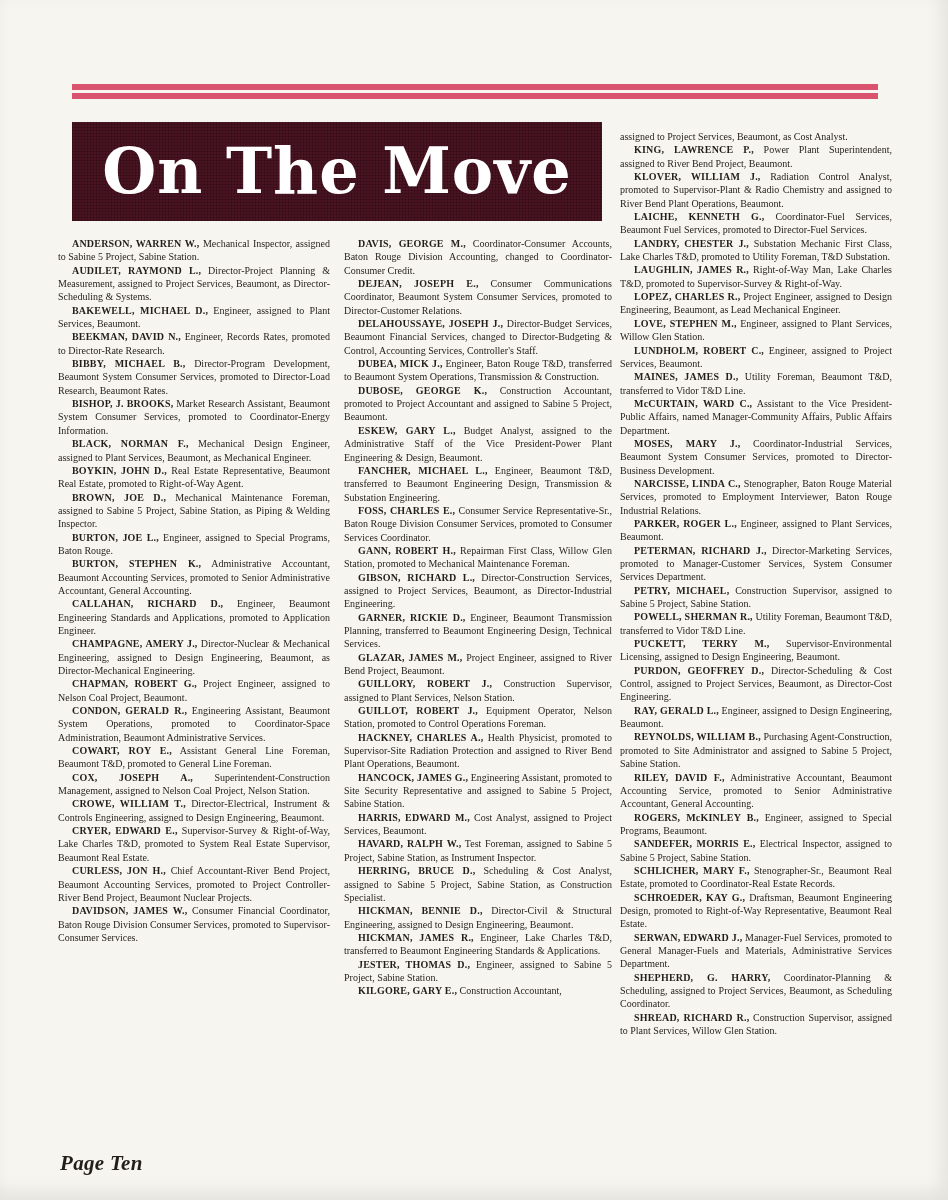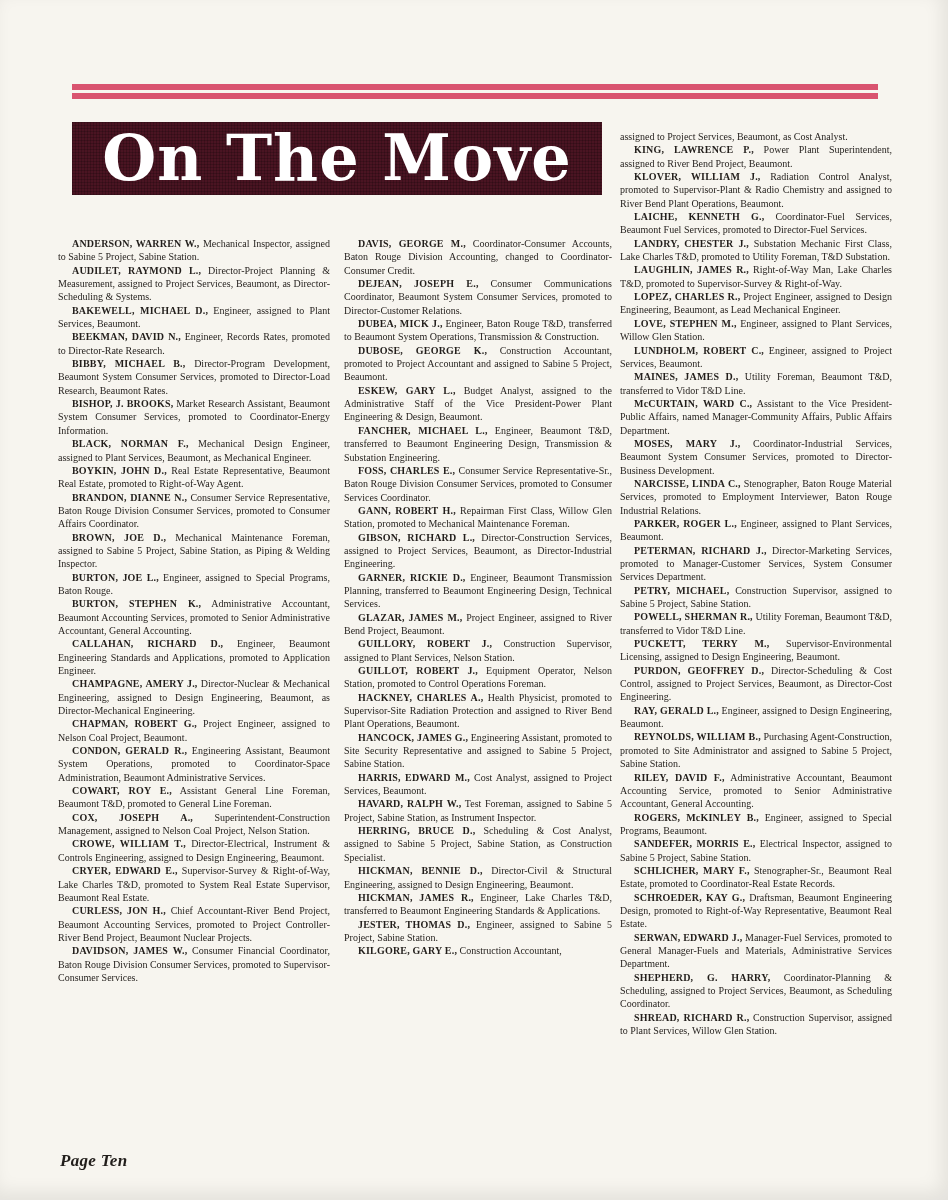--- a/index.html
+++ b/index.html
@@ -2,40 +2,40 @@
 <html><head>
 <meta charset="utf-8">
 <style>
   html,body{margin:0;padding:0;}
   body{width:948px;height:1200px;background:#e9e7e2;font-family:"Liberation Serif",serif;}
   .page{position:relative;width:948px;height:1200px;background:#f7f5ef;overflow:hidden;
         box-shadow:inset -6px -8px 18px rgba(0,0,0,.08);}
   .rules{position:absolute;left:72px;top:84px;width:806px;}
   .rule{height:6px;background:#d9536f;}
   .rule + .rule{margin-top:3px;}
-  .banner{position:absolute;left:72px;top:122px;width:530px;height:73px;
+  .banner{position:absolute;left:72px;top:122px;width:530px;height:99px;
           background-color:#4a1422;
           background-image:
             repeating-linear-gradient(0deg, rgba(0,0,0,.18) 0 1px, transparent 1px 3px),
             repeating-linear-gradient(90deg, rgba(0,0,0,.18) 0 1px, transparent 1px 3px);
           display:flex;align-items:center;justify-content:center;}
   .banner-title{color:#ffffff;font-family:"DejaVu Serif",serif;font-weight:bold;
           font-size:62px;line-height:77px;letter-spacing:1px;white-space:nowrap;
           transform:scaleY(1.02);}
   .col{position:absolute;width:272px;text-align:justify;color:#221e1b;
        font-size:10px;line-height:13.35px;}
   .col p{margin:0;}
   .entry{text-indent:14px;}
   .entry-name{font-weight:bold;letter-spacing:.2px;}
   .no-indent{text-indent:0;}
   #col1{left:58px;top:237px;}
   #col2{left:344px;top:237px;width:268px;}
   #col3{left:620px;top:130px;}
   .page-number{position:absolute;left:60px;top:1151px;font-weight:bold;font-style:italic;
-       font-size:17px;color:#221e1b;letter-spacing:.3px;}
+       font-size:21px;color:#221e1b;letter-spacing:.3px;}
 </style>
 </head>
 <body>
 
 <div class="page">
 
   <div class="rules">
     <div class="rule"></div>
     <div class="rule"></div>
   </div>
@@ -46,39 +46,39 @@
 
   <div class="col" id="col1">
       <p class="entry"><b class="entry-name">ANDERSON, WARREN W.,</b><span class="entry-text"> Mechanical Inspector, assigned to Sabine 5 Project, Sabine Station.</span></p>
       <p class="entry"><b class="entry-name">AUDILET, RAYMOND L.,</b><span class="entry-text"> Director-Project Planning &amp; Measurement, assigned to Project Services, Beaumont, as Director-Scheduling &amp; Systems.</span></p>
       <p class="entry"><b class="entry-name">BAKEWELL, MICHAEL D.,</b><span class="entry-text"> Engineer, assigned to Plant Services, Beaumont.</span></p>
       <p class="entry"><b class="entry-name">BEEKMAN, DAVID N.,</b><span class="entry-text"> Engineer, Records Rates, promoted to Director-Rate Research.</span></p>
       <p class="entry"><b class="entry-name">BIBBY, MICHAEL B.,</b><span class="entry-text"> Director-Program Development, Beaumont System Consumer Services, promoted to Director-Load Research, Beaumont Rates.</span></p>
       <p class="entry"><b class="entry-name">BISHOP, J. BROOKS,</b><span class="entry-text"> Market Research Assistant, Beaumont System Consumer Services, promoted to Coordinator-Energy Information.</span></p>
       <p class="entry"><b class="entry-name">BLACK, NORMAN F.,</b><span class="entry-text"> Mechanical Design Engineer, assigned to Plant Services, Beaumont, as Mechanical Engineer.</span></p>
       <p class="entry"><b class="entry-name">BOYKIN, JOHN D.,</b><span class="entry-text"> Real Estate Representative, Beaumont Real Estate, promoted to Right-of-Way Agent.</span></p>
-      <p class="entry"><b class="entry-name">BRANDON, DIANNE N.,</b><span class="entry-text"> Consumer Service Representative, Baton Rouge Division Consumer Services, promoted to Consumer Affairs Coordinator.</span></p>
       <p class="entry"><b class="entry-name">BROWN, JOE D.,</b><span class="entry-text"> Mechanical Maintenance Foreman, assigned to Sabine 5 Project, Sabine Station, as Piping &amp; Welding Inspector.</span></p>
       <p class="entry"><b class="entry-name">BURTON, JOE L.,</b><span class="entry-text"> Engineer, assigned to Special Programs, Baton Rouge.</span></p>
       <p class="entry"><b class="entry-name">BURTON, STEPHEN K.,</b><span class="entry-text"> Administrative Accountant, Beaumont Accounting Services, promoted to Senior Administrative Accountant, General Accounting.</span></p>
       <p class="entry"><b class="entry-name">CALLAHAN, RICHARD D.,</b><span class="entry-text"> Engineer, Beaumont Engineering Standards and Applications, promoted to Application Engineer.</span></p>
       <p class="entry"><b class="entry-name">CHAMPAGNE, AMERY J.,</b><span class="entry-text"> Director-Nuclear &amp; Mechanical Engineering, assigned to Design Engineering, Beaumont, as Director-Mechanical Engineering.</span></p>
       <p class="entry"><b class="entry-name">CHAPMAN, ROBERT G.,</b><span class="entry-text"> Project Engineer, assigned to Nelson Coal Project, Beaumont.</span></p>
       <p class="entry"><b class="entry-name">CONDON, GERALD R.,</b><span class="entry-text"> Engineering Assistant, Beaumont System Operations, promoted to Coordinator-Space Administration, Beaumont Administrative Services.</span></p>
       <p class="entry"><b class="entry-name">COWART, ROY E.,</b><span class="entry-text"> Assistant General Line Foreman, Beaumont T&amp;D, promoted to General Line Foreman.</span></p>
       <p class="entry"><b class="entry-name">COX, JOSEPH A.,</b><span class="entry-text"> Superintendent-Construction Management, assigned to Nelson Coal Project, Nelson Station.</span></p>
       <p class="entry"><b class="entry-name">CROWE, WILLIAM T.,</b><span class="entry-text"> Director-Electrical, Instrument &amp; Controls Engineering, assigned to Design Engineering, Beaumont.</span></p>
       <p class="entry"><b class="entry-name">CRYER, EDWARD E.,</b><span class="entry-text"> Supervisor-Survey &amp; Right-of-Way, Lake Charles T&amp;D, promoted to System Real Estate Supervisor, Beaumont Real Estate.</span></p>
       <p class="entry"><b class="entry-name">CURLESS, JON H.,</b><span class="entry-text"> Chief Accountant-River Bend Project, Beaumont Accounting Services, promoted to Project Controller-River Bend Project, Beaumont Nuclear Projects.</span></p>
       <p class="entry"><b class="entry-name">DAVIDSON, JAMES W.,</b><span class="entry-text"> Consumer Financial Coordinator, Baton Rouge Division Consumer Services, promoted to Supervisor-Consumer Services.</span></p>
     </div>
 
   <div class="col" id="col2">
       <p class="entry"><b class="entry-name">DAVIS, GEORGE M.,</b><span class="entry-text"> Coordinator-Consumer Accounts, Baton Rouge Division Accounting, changed to Coordinator-Consumer Credit.</span></p>
       <p class="entry"><b class="entry-name">DEJEAN, JOSEPH E.,</b><span class="entry-text"> Consumer Communications Coordinator, Beaumont System Consumer Services, promoted to Director-Customer Relations.</span></p>
+      <p class="entry"><b class="entry-name">DELAHOUSSAYE, JOSEPH J.,</b><span class="entry-text"> Director-Budget Services, Beaumont Financial Services, changed to Director-Budgeting &amp; Control, Accounting Services, Controller's Staff.</span></p>
       <p class="entry"><b class="entry-name">DUBEA, MICK J.,</b><span class="entry-text"> Engineer, Baton Rouge T&amp;D, transferred to Beaumont System Operations, Transmission &amp; Construction.</span></p>
       <p class="entry"><b class="entry-name">DUBOSE, GEORGE K.,</b><span class="entry-text"> Construction Accountant, promoted to Project Accountant and assigned to Sabine 5 Project, Beaumont.</span></p>
       <p class="entry"><b class="entry-name">ESKEW, GARY L.,</b><span class="entry-text"> Budget Analyst, assigned to the Administrative Staff of the Vice President-Power Plant Engineering &amp; Design, Beaumont.</span></p>
       <p class="entry"><b class="entry-name">FANCHER, MICHAEL L.,</b><span class="entry-text"> Engineer, Beaumont T&amp;D, transferred to Beaumont Engineering Design, Transmission &amp; Substation Engineering.</span></p>
       <p class="entry"><b class="entry-name">FOSS, CHARLES E.,</b><span class="entry-text"> Consumer Service Representative-Sr., Baton Rouge Division Consumer Services, promoted to Consumer Services Coordinator.</span></p>
       <p class="entry"><b class="entry-name">GANN, ROBERT H.,</b><span class="entry-text"> Repairman First Class, Willow Glen Station, promoted to Mechanical Maintenance Foreman.</span></p>
       <p class="entry"><b class="entry-name">GIBSON, RICHARD L.,</b><span class="entry-text"> Director-Construction Services, assigned to Project Services, Beaumont, as Director-Industrial Engineering.</span></p>
       <p class="entry"><b class="entry-name">GARNER, RICKIE D.,</b><span class="entry-text"> Engineer, Beaumont Transmission Planning, transferred to Beaumont Engineering Design, Technical Services.</span></p>
       <p class="entry"><b class="entry-name">GLAZAR, JAMES M.,</b><span class="entry-text"> Project Engineer, assigned to River Bend Project, Beaumont.</span></p>
       <p class="entry"><b class="entry-name">GUILLORY, ROBERT J.,</b><span class="entry-text"> Construction Supervisor, assigned to Plant Services, Nelson Station.</span></p>

